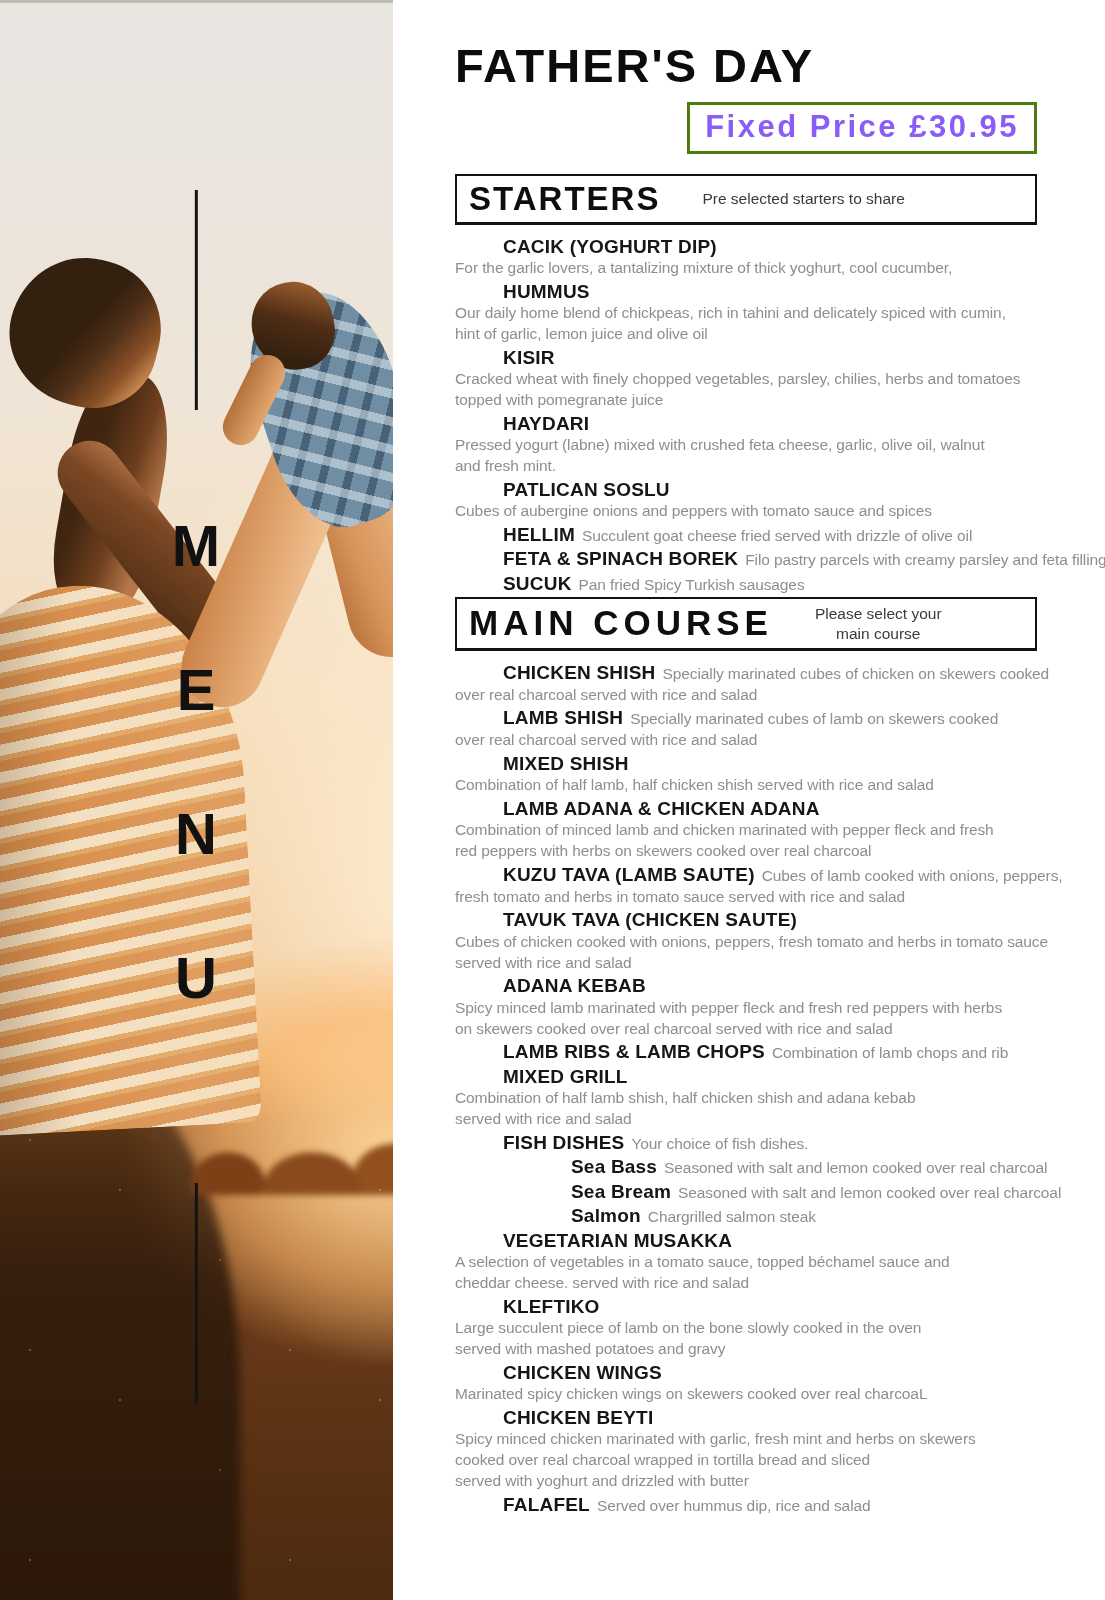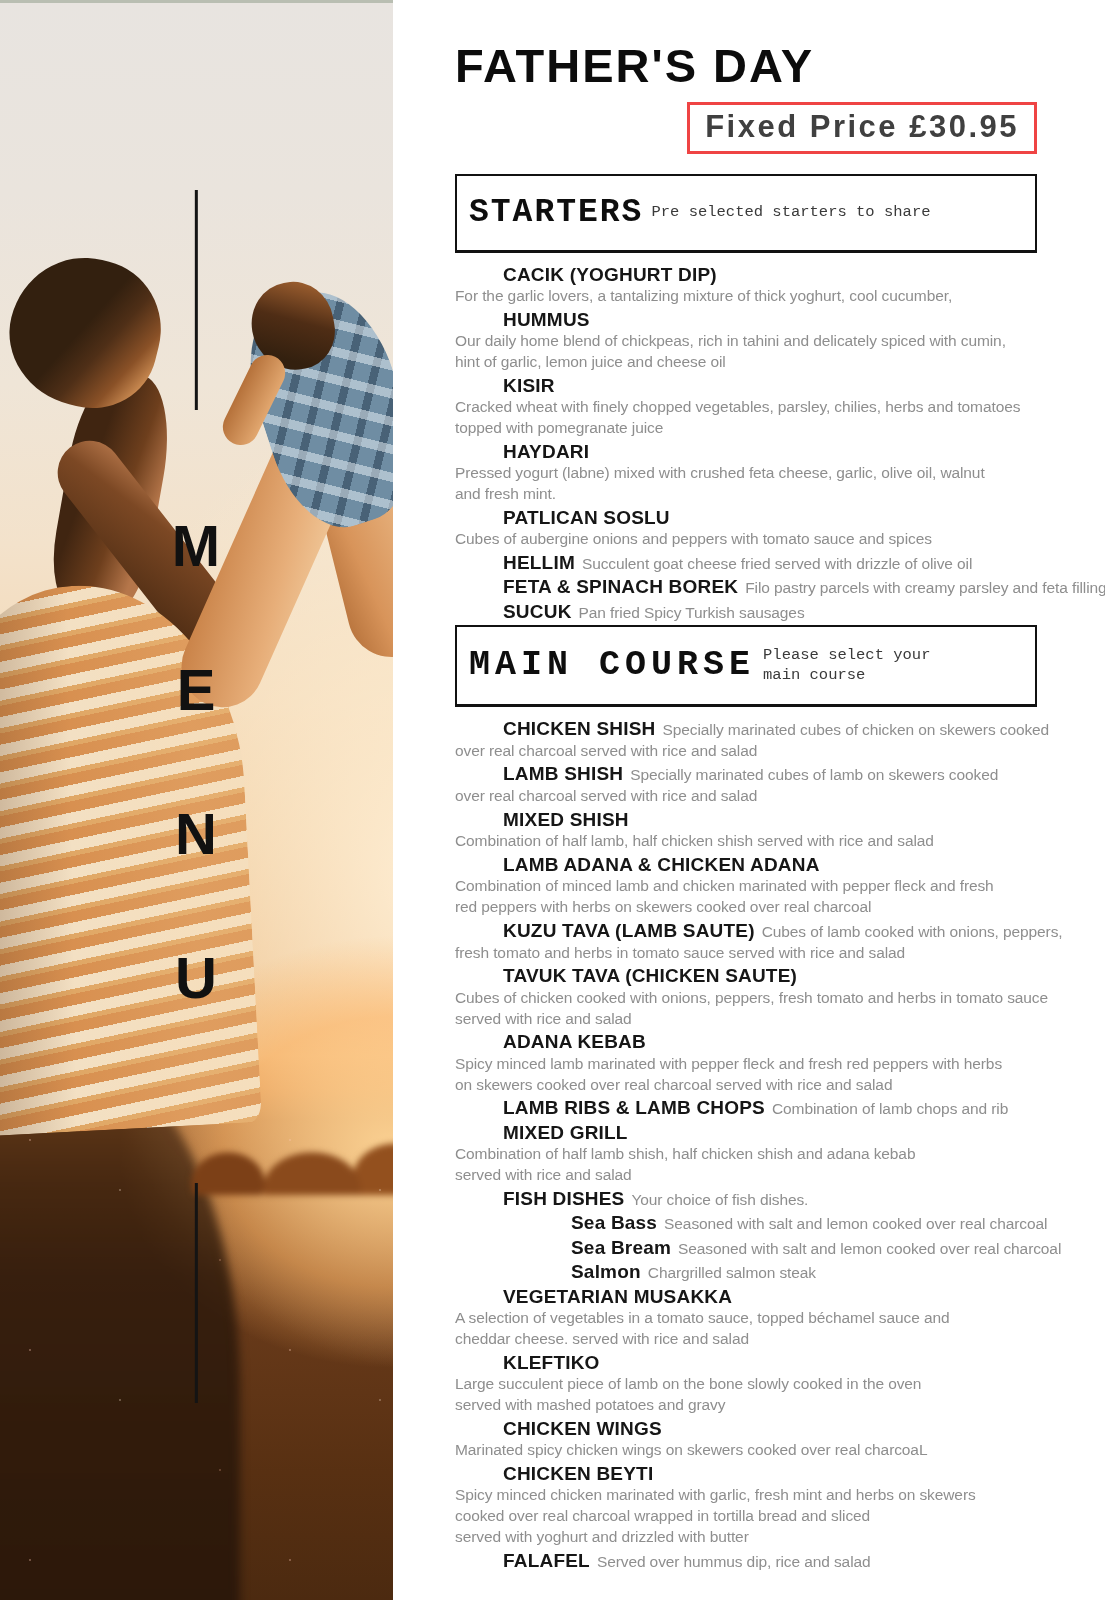--- a/index.html
+++ b/index.html
@@ -70,28 +70,28 @@
     display:flex;flex-direction:column;align-items:center;z-index:6;}
   .vline{width:3px;background:#141414;}
   .v-top{height:220px;margin-bottom:106px;}
   .v-bottom{height:220px;margin-top:175px;}
   .menu-letter{font-size:58px;font-weight:700;line-height:60px;color:#111;}
   .menu-letter + .menu-letter{margin-top:84px;}
 
   
   .content{position:absolute;left:455px;top:42px;width:582px;display:flex;flex-direction:column;}
   .title{margin:0;font-size:47px;font-weight:800;letter-spacing:2px;line-height:1;color:#0c0c0c;}
-  .price-box{align-self:flex-end;margin-top:13px;border:3px solid #ef4444;
-    padding:4px 15px 6px;font-size:31px;font-weight:700;letter-spacing:2.5px;color:#404040;}
-
-  .sec-head{display:flex;align-items:center;gap:8px;border:2px solid #111;border-bottom-width:3px;
-    padding:18px 12px;margin-top:20px;font-family:Liberation Mono, monospace;}
+  .price-box{align-self:flex-end;margin-top:13px;border:3px solid #4d7c0f;
+    padding:4px 15px 6px;font-size:31px;font-weight:700;letter-spacing:2.5px;color:#8b5cf6;}
+
+  .sec-head{display:flex;align-items:center;gap:42px;border:2px solid #111;border-bottom-width:3px;
+    padding:4px 12px;margin-top:20px;}
   .sec-name{margin:0;font-size:33px;font-weight:800;letter-spacing:2px;color:#0e0e0e;line-height:1.15;white-space:nowrap;}
   .sec-note{font-size:15.5px;color:#3a3a3a;line-height:1.25;}
-  .menu-section:nth-child(2) .sec-head{margin-top:0;}
+  .menu-section:nth-child(2) .sec-head{margin-top:0;text-align:center;}
   .menu-section:nth-child(2) .sec-name{font-size:35px;letter-spacing:5px;}
 
   .sec-items{margin-top:11px;}
   .mi{margin-bottom:2.5px;}
   .mi.indent{margin-left:68px;}
   .mi-line1{white-space:nowrap;}
   .mi-name{font-weight:700;font-size:19px;letter-spacing:.2px;color:#161616;line-height:21.5px;margin-left:48px;}
   .mi.block .mi-name{display:block;}
   .mi-desc-inline{margin-left:7px;}
   .mi-desc-inline,.mi-desc-line{font-size:15.5px;color:#8e8e8e;letter-spacing:-0.1px;line-height:21px;font-weight:400;}
@@ -143,21 +143,21 @@
                 <span class="mi-name">CACIK (YOGHURT DIP)</span>
               </div>
   <div class="mi-desc-line">For the garlic lovers, a tantalizing mixture of thick yoghurt, cool cucumber,</div>
             </div>
 
   <div class="mi block">
     <div class="mi-line1">
                 <span class="mi-name">HUMMUS</span>
               </div>
   <div class="mi-desc-line">Our daily home blend of chickpeas, rich in tahini and delicately spiced with cumin,</div>
-              <div class="mi-desc-line">hint of garlic, lemon juice and cheese oil</div>
+              <div class="mi-desc-line">hint of garlic, lemon juice and olive oil</div>
             </div>
 
   <div class="mi block">
     <div class="mi-line1">
                 <span class="mi-name">KISIR</span>
               </div>
   <div class="mi-desc-line">Cracked wheat with finely chopped vegetables, parsley, chilies, herbs and tomatoes</div>
               <div class="mi-desc-line">topped with pomegranate juice</div>
             </div>
 

